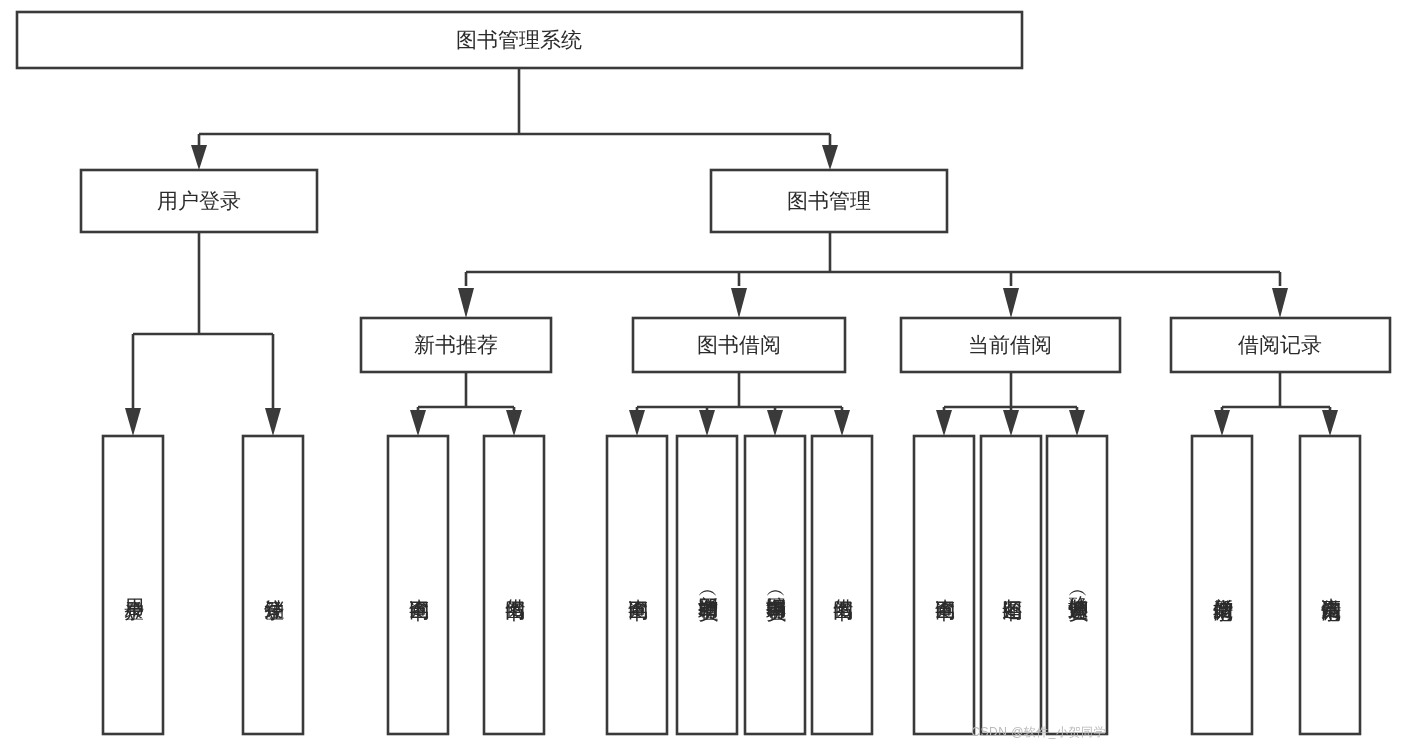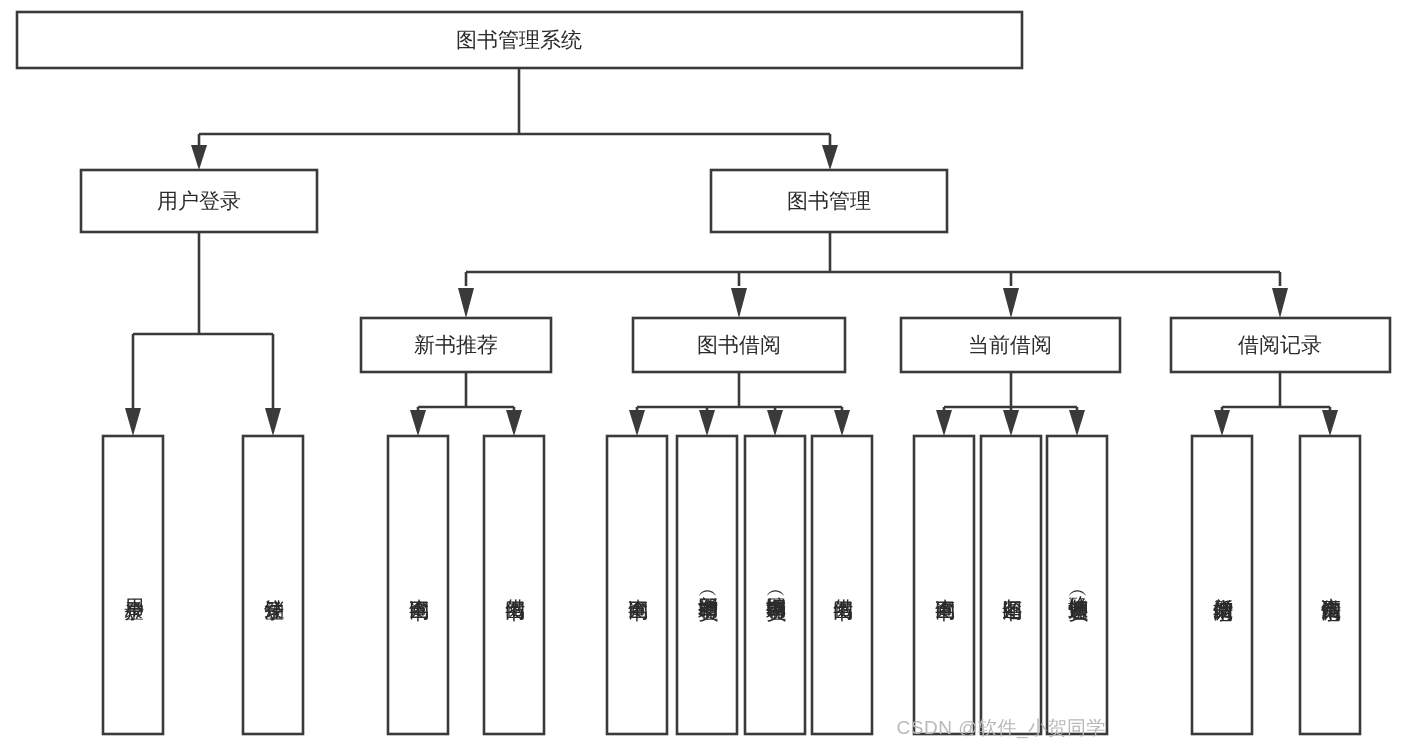--- a/index.html
+++ b/index.html
@@ -17,21 +17,21 @@
     font-family:"Liberation Sans","DejaVu Sans",sans-serif;
     fill:#2b2b2b;
     text-anchor:middle;
     dominant-baseline:middle;
   }
   .node-label.h{font-size:21px;}
   .node-label.v{font-size:20px;letter-spacing:1px;}
   .watermark{
     position:absolute;right:12px;bottom:6px;
     font-family:"Liberation Sans","DejaVu Sans",sans-serif;
-    font-size:19px;color:#b9b9b9;white-space:nowrap;
+    font-size:12px;color:#b9b9b9;white-space:nowrap;
     letter-spacing:.5px;
   }
 </style>
 </head>
 <body>
 
 <div id="diagram-root">
 
   <svg class="diagram" viewBox="0 0 1405 747">
 

